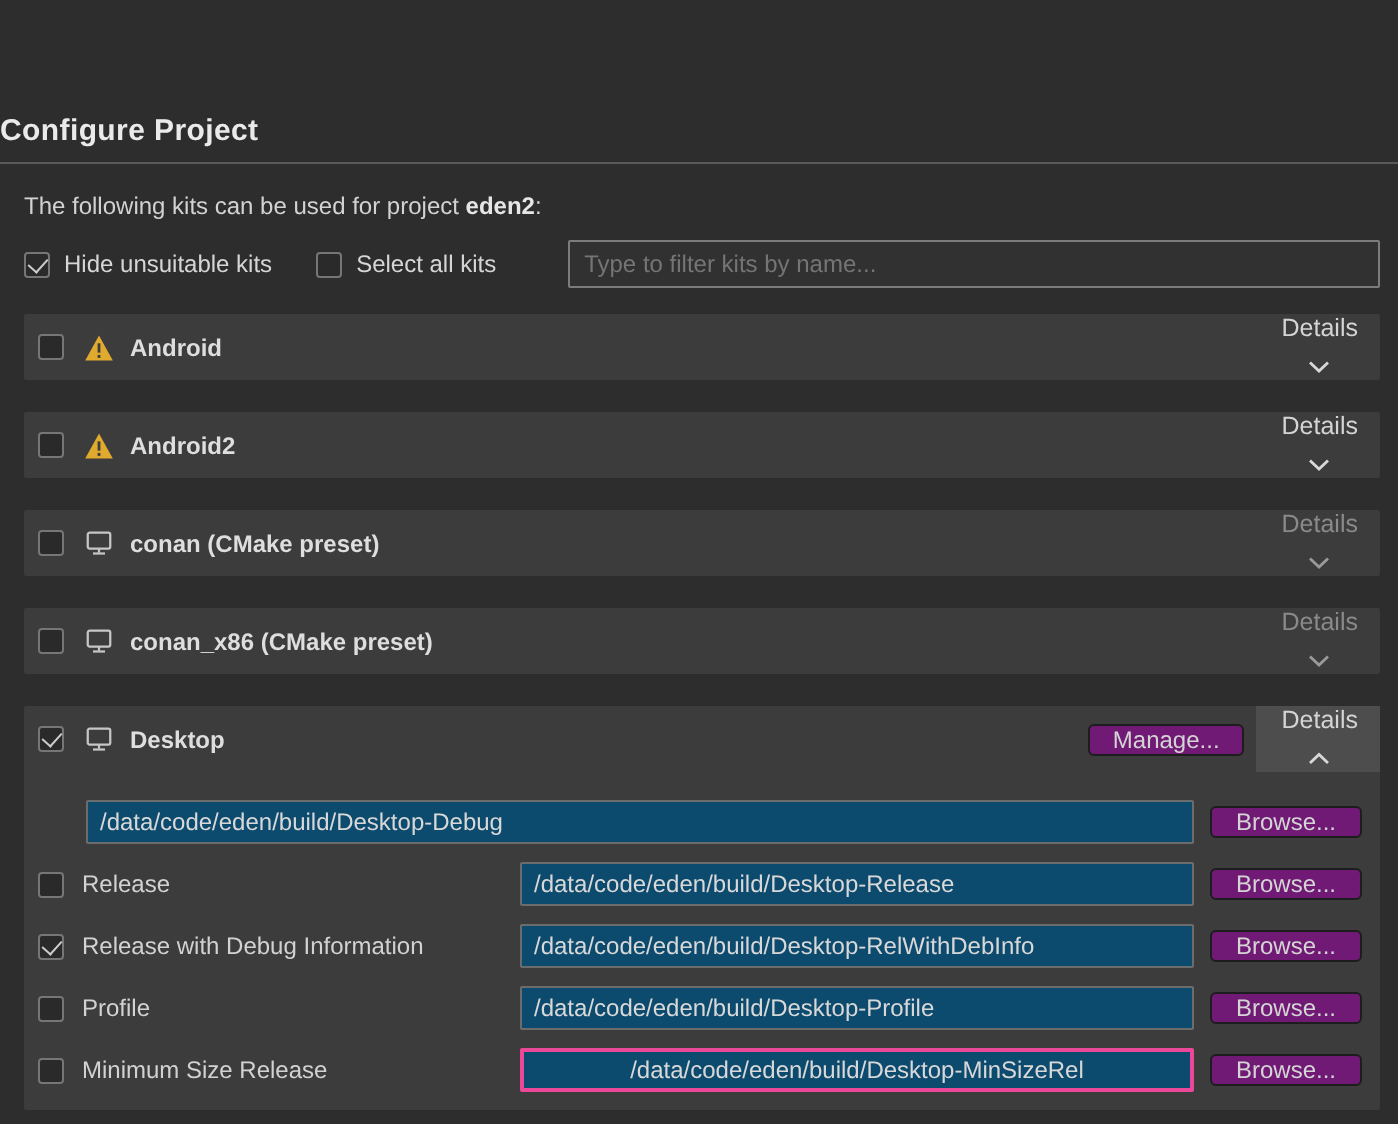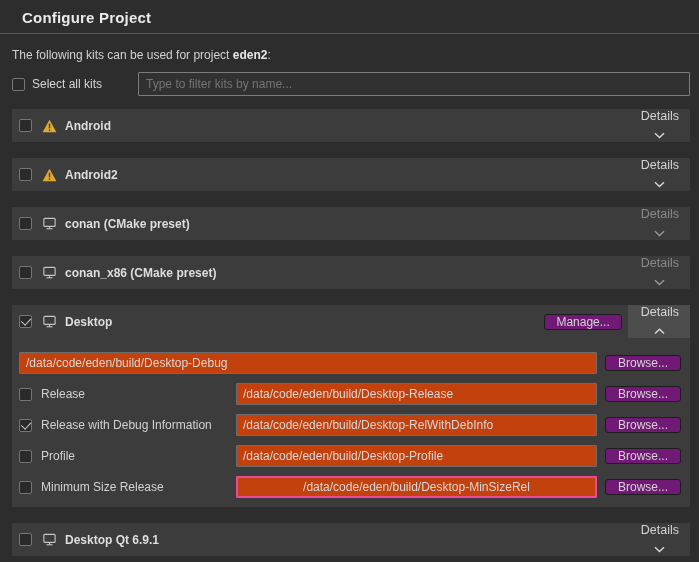--- a/index.html
+++ b/index.html
@@ -4,22 +4,23 @@
 <style>
   html,body{margin:0;padding:0;}
   body{
     width:699px;height:562px;overflow:hidden;
     background:#2d2d2d;color:#d6d6d6;
     font-family:"Liberation Sans","DejaVu Sans",sans-serif;
     font-size:12px;
     -webkit-font-smoothing:antialiased;
   }
   .page-header{
-    padding:9px 0 7px 22px;
+    padding:9px 0 7px 0;
     border-bottom:1px solid #595959;
+    margin-top:48px;
   }
   .page-title{
     font-size:15px;font-weight:bold;color:#eaeaea;letter-spacing:.2px;
   }
   .subtitle{
     margin:14px 0 0 12px;color:#d2d2d2;
   }
   .subtitle b{color:#e6e6e6;}
   .controls{
     display:flex;align-items:center;
@@ -64,36 +65,40 @@
     background:#701a75;border:1px solid #1d1d1d;border-radius:3px;
     color:#d4d4d4;font:inherit;padding:0 11px;height:16px;cursor:default;
   }
   .manage-btn{margin-right:6px;}
   .panel-body{padding:14px 9px 9px 7px;}
   .subrow{display:flex;align-items:center;margin-bottom:9px;}
   .subrow:last-child{margin-bottom:0;}
   .label-area{display:flex;align-items:center;gap:9px;width:217px;flex:none;color:#d2d2d2;}
   .path-input{
     flex:1;height:22px;box-sizing:border-box;
-    background:#c2410c;border:1px solid #6c6c6c;border-radius:1px;
-    color:#d8d8d8;padding:0 6px;font:inherit;outline:none;
+    background:#0c4a6e;border:1px solid #6c6c6c;border-radius:1px;
+    color:#d8d8d8;padding:0 6px;font:inherit;outline:none;margin-left:24px;
   }
   .path-input.focused{border:2px solid #ec4899;text-align:center;}
   .browse-btn{margin-left:8px;width:76px;flex:none;padding:0;}
 </style>
 </head>
 <body>
 
 <div class="page-header">
   <span class="page-title">Configure Project</span>
 </div>
 
 <div class="subtitle"><span>The following kits can be used for project </span><b>eden2</b><span>:</span></div>
 
 <div class="controls">
+  <span class="check-item">
+    <span class="checkbox checked"></span>
+    <span>Hide unsuitable kits</span>
+  </span>
   <span class="check-item">
     <span class="checkbox"></span>
     <span>Select all kits</span>
   </span>
   <input class="filter-input" type="text" placeholder="Type to filter kits by name..." style="">
 </div>
 
 <div class="kits">
 
   <div class="panel">

